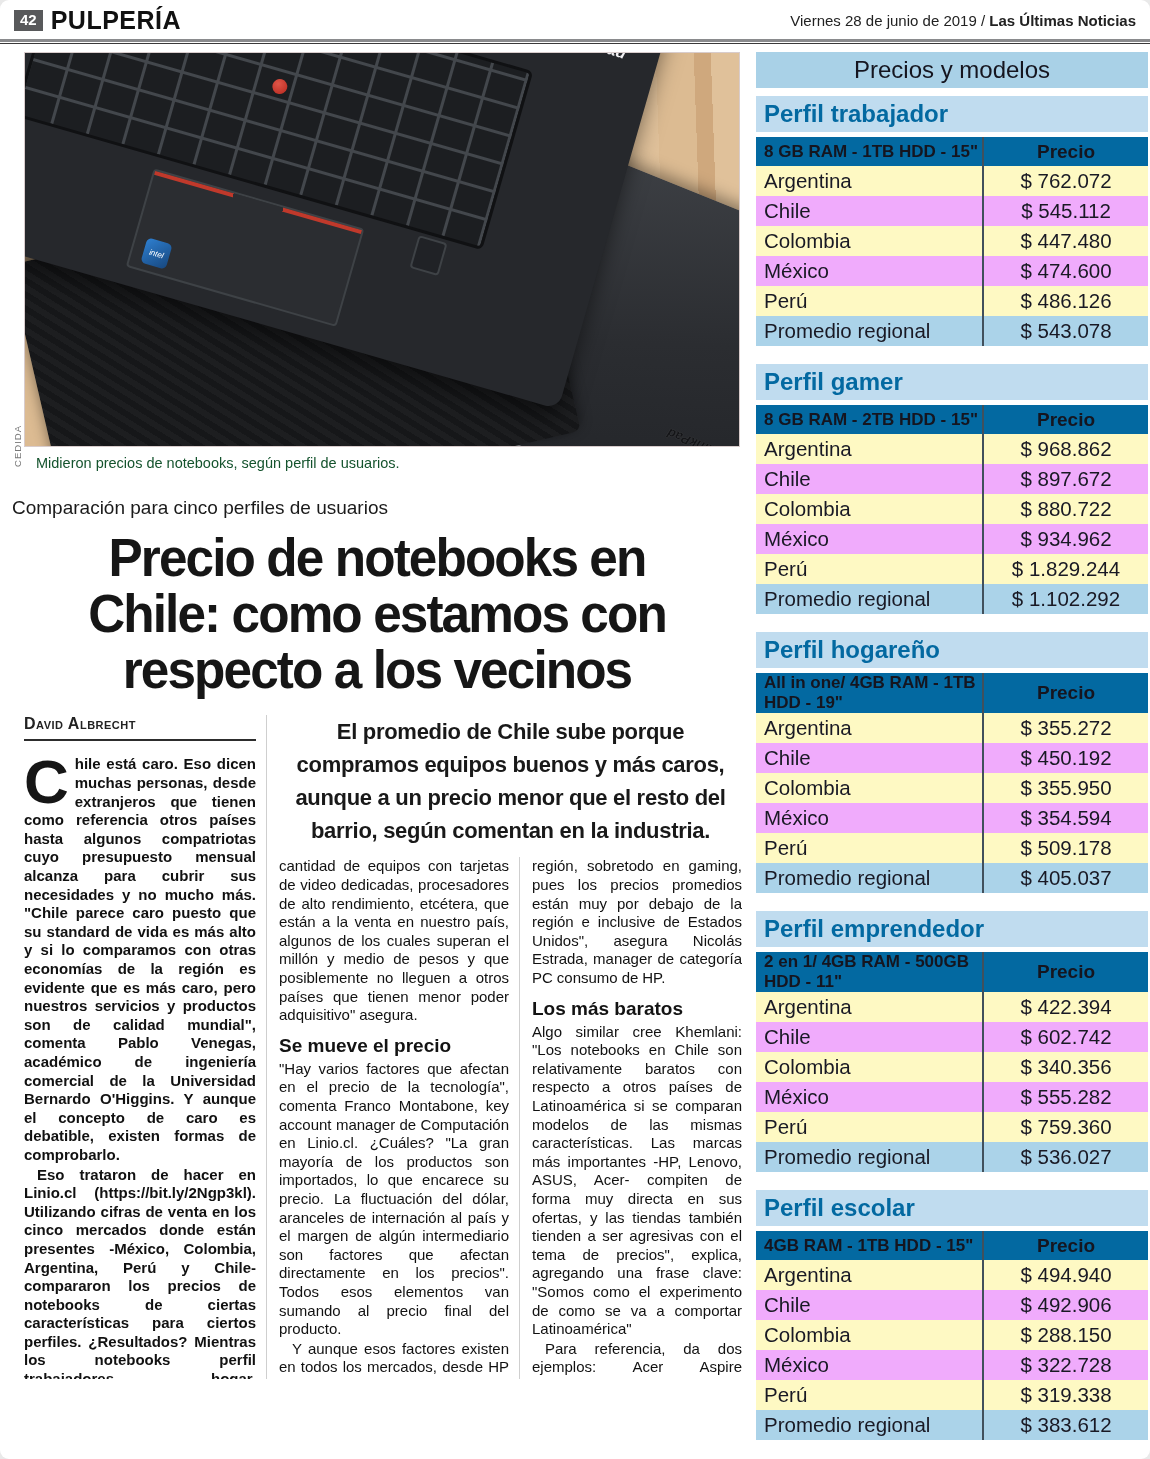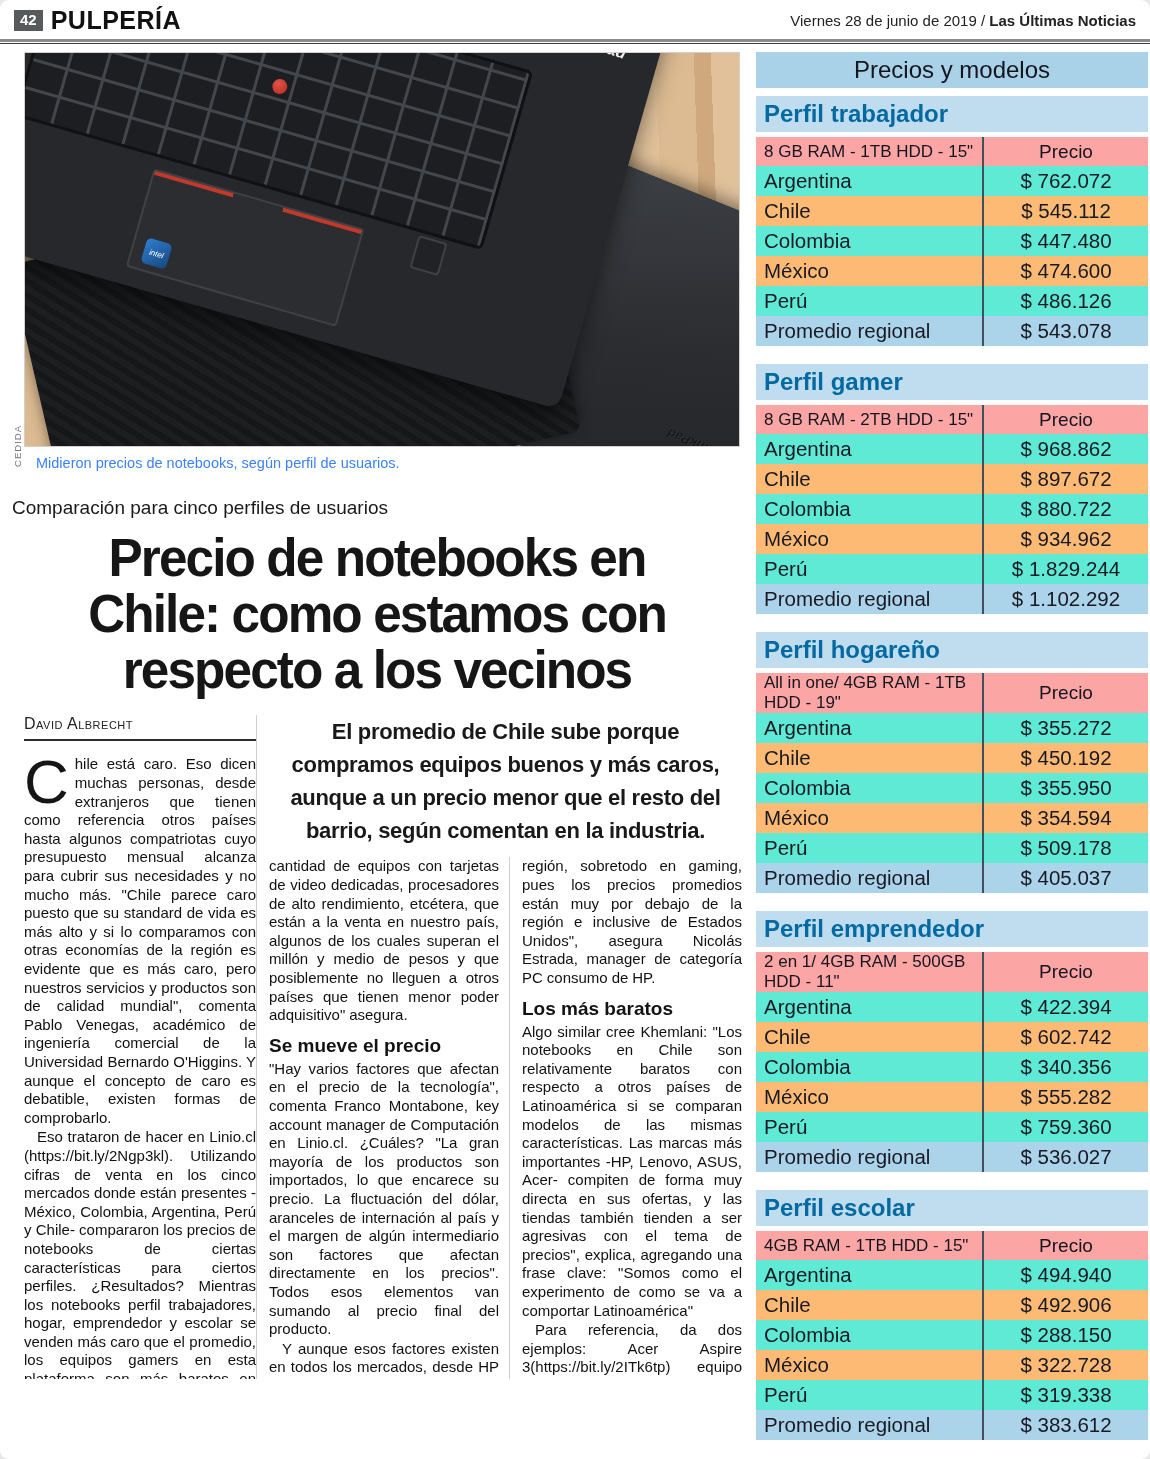--- a/index.html
+++ b/index.html
@@ -94,34 +94,34 @@
   .laptop-open .tp-logo{
     position:absolute; right:5%; top:14%; color:#f2f2f4; font-weight:bold;
     font-style:italic; font-size:16px; transform:rotate(2deg);
   }
   .intel-sticker{
     position:absolute; left:32%; top:88%; width:26px; height:26px; border-radius:5px;
     background:linear-gradient(135deg,#2e7fd0,#17477e); color:#fff; font-size:8px;
     display:flex; align-items:center; justify-content:center; font-style:italic;
   }
 
-  .caption{font-size:14.5px; color:#3b82f6; margin:8px 0 0 12px;}
+  .caption{font-size:14.5px; color:#14532d; margin:8px 0 0 12px;}
 
   
   .kicker{text-align:left; font-size:19px; color:#1a1a1a; margin-top:26px;}
   .headline{
     text-align:center; font-weight:bold; color:#161616;
     font-size:54px; line-height:1.04; letter-spacing:-2px; margin:10px 0 18px 0;
     transform:scaleX(.95); transform-origin:center;
   }
 
   
   .columns{display:flex; margin-left:12px; height:664px; overflow:hidden;}
   .colrule{border-right:1px solid #cfcfcf;}
-  .col1{width:232px; flex:0 0 auto;}
+  .col1{width:232px; padding-right:10px; flex:0 0 auto;font-weight:bold;}
   .right-block{flex:1; display:flex; flex-direction:column; padding-left:12px;align-items:center;}
   .deck{
     font-weight:bold; font-size:22px; line-height:1.5; text-align:center;
     color:#191919; letter-spacing:-.3px; padding:0 4px 10px 4px;
   }
   .cols23{display:flex; flex:1;}
   .col2{width:230px; padding-right:10px; flex:0 0 auto;}
   .col3{flex:1; padding-left:12px;}
 
   .byline{
@@ -145,25 +145,25 @@
   }
   .ptable{margin-bottom:18px;}
   .ptable-band{
     background:#c0dcef; font-weight:bold; font-size:24px; color:#0369a1;
     padding:4px 8px; margin-bottom:5px;
   }
   .trow, .ptable-head{display:flex; align-items:stretch;}
   .tcell{display:flex; align-items:center;}
   .country{flex:1; padding-left:8px;}
   .price{width:164px; justify-content:center; border-left:2px solid #41505c;}
-  .ptable-head .tcell{background:#fca5a5; min-height:29px; font-weight:normal; color:#15151f;}
+  .ptable-head .tcell{background:#0369a1; min-height:29px; font-weight:bold; color:#15151f;}
   .ptable-head .country{font-size:17px;}
   .ptable-head .price{font-size:19px;}
-  .trow .tcell{min-height:30px; font-size:20.5px; color:#191924; background:#5eead4;}
-  .trow.alt .tcell{background:#fdba74;}
+  .trow .tcell{min-height:30px; font-size:20.5px; color:#191924; background:#fef9c3;}
+  .trow.alt .tcell{background:#f0abfc;}
   .trow.total .tcell{background:#abd3e9;}
   .source{font-style:italic; font-size:14.5px; color:#222; margin-top:2px;}
 </style>
 </head>
 <body>
 
 <div class="page">
 
   <div class="topbar">
     <div class="topbar-left">

